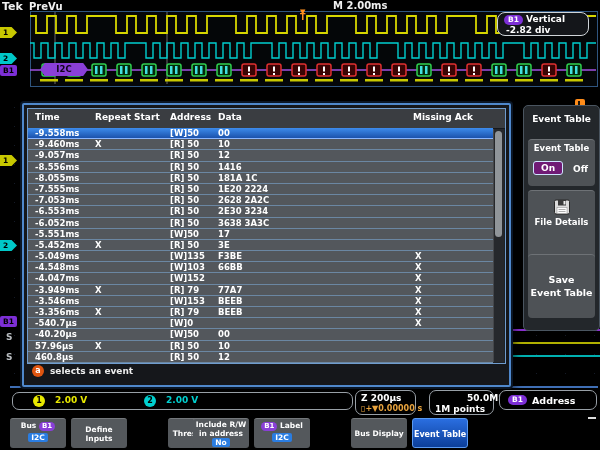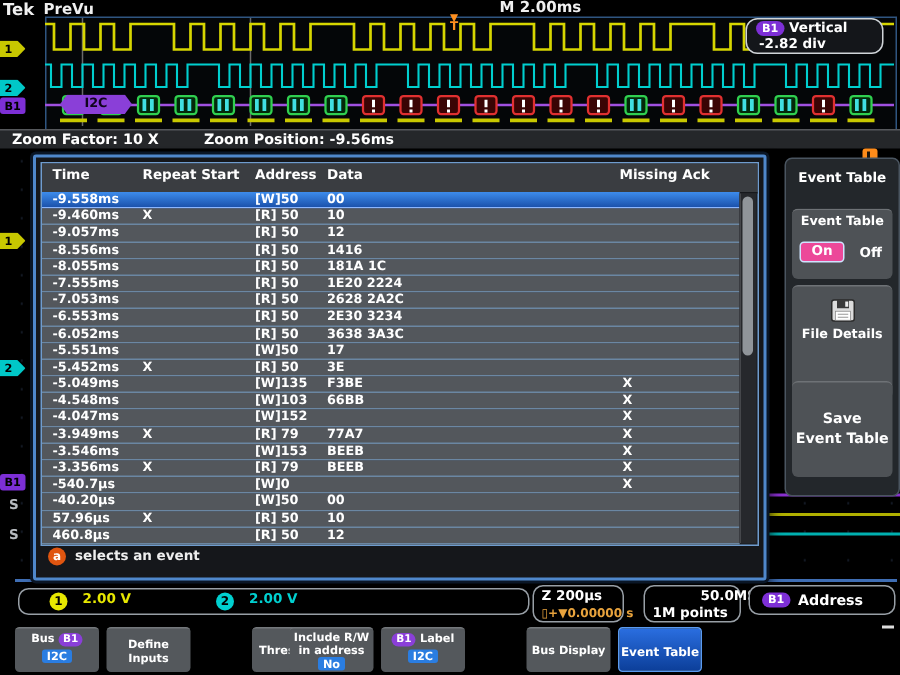--- a/index.html
+++ b/index.html
@@ -67,21 +67,21 @@
          vertical-align:middle;margin-right:6px;}
 
   
   #panel{position:absolute;left:523px;top:105px;width:77px;height:226px;background:#23272b;
          border:1px solid #4a5560;border-radius:5px;box-sizing:border-box;}
   #panel-title{position:absolute;left:0;top:8px;width:100%;text-align:center;font-size:9px;
                font-weight:bold;color:#fff;}
   .pbtn{position:absolute;left:4px;width:67px;background:#4e5256;border-radius:4px;
         border-top:1px solid #6e7276;box-sizing:border-box;color:#fff;font-size:8.5px;
         font-weight:bold;text-align:center;}
-  #onchip{position:absolute;left:5px;top:21px;background:#ec4899;border:1px solid #cfe4ff;
+  #onchip{position:absolute;left:5px;top:21px;background:#701a75;border:1px solid #cfe4ff;
           border-radius:3px;padding:1px 7px;font-size:9px;}
   #offlbl{position:absolute;right:7px;top:24px;font-size:9px;}
 
   
   .sbox{position:absolute;background:#000;border:1px solid #989fa6;border-radius:7px;
         box-sizing:border-box;}
   .chcirc{position:absolute;width:12px;height:12px;border-radius:50%;color:#000;font-size:8px;
           font-weight:bold;text-align:center;line-height:12px;top:2px;}
   .chval{position:absolute;top:2px;font-size:9px;font-weight:bold;}
   .sline{position:absolute;left:5px;font-size:8.5px;font-weight:bold;color:#fff;white-space:nowrap;}
@@ -211,24 +211,20 @@
   <div id="trig-mark">
     <span>▼</span><br>
     <span style="font-size:8px;">T</span>
   </div>
   <div id="vert-badge">
     <span class="b1oval">B1</span>
     <span>Vertical</span><br>
     <span style="padding-left:2px;">-2.82 div</span>
   </div>
 
-  <div id="zoombar">
-    <span class="abs" style="left:8px;top:1px;">Zoom Factor: 10 X</span>
-    <span class="abs" style="left:136px;top:1px;">Zoom Position: -9.56ms</span>
-  </div>
 
   <div id="main-bg">
     <div class="chmark y" style="left:0;top:57px;">1</div>
     <div class="chmark c" style="left:0;top:142px;">2</div>
     <span class="b1tag" style="left:0;top:218px;">B1</span>
     <span class="sletter" style="left:6px;top:234px;">S</span>
     <span class="sletter" style="left:6px;top:254px;">S</span>
     <div class="hline" style="left:498px;top:231px;width:102px;background:#8a30d0;"></div>
     <div class="hline" style="left:498px;top:244px;width:102px;height:1.5px;background:#b0b000;"></div>
     <div class="hline" style="left:498px;top:257px;width:102px;height:1.5px;background:#00b0b0;"></div>

